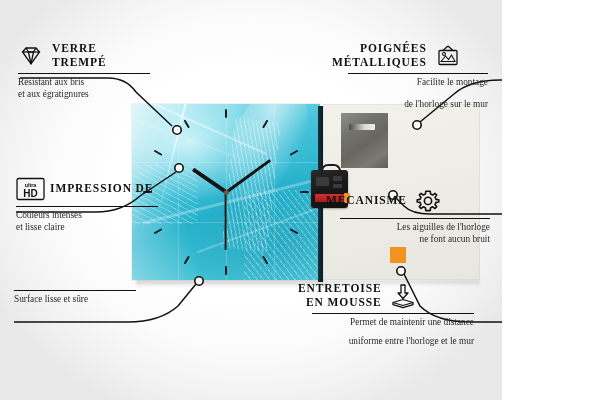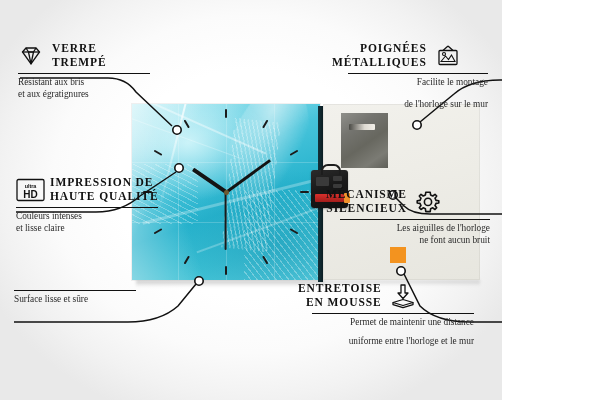--- a/index.html
+++ b/index.html
@@ -234,21 +234,20 @@
     <div class="feat-head">
       <span class="ico">
         <svg viewBox="0 0 30 26" width="30" height="26">
           <rect x="1" y="2.5" width="27" height="21" fill="none" stroke="#111" stroke-width="1.3" rx="1.5"></rect>
           <text x="14.5" y="11" font-family="Liberation Sans, sans-serif" font-size="5.4" font-weight="bold" fill="#111" text-anchor="middle">ultra</text>
           <text x="14.5" y="20.5" font-family="Liberation Sans, sans-serif" font-size="10" font-weight="bold" fill="#111" text-anchor="middle">HD</text>
         </svg>
       </span>
       <span>
         <span class="feat-title" style="display:block">IMPRESSION DE</span>
-        <span class="feat-title" style="display:block">HAUTE QUALITÉ</span>
       </span>
     </div>
     <div class="feat-rule" style="width:142px"></div>
     <div class="feat-sub">Couleurs intenses</div>
     <div class="feat-sub" style="margin-top:0">et lisse claire</div>
   </div>
 
   <div class="feature left" style="left:14px;top:286px;width:130px">
     <div class="feat-rule" style="width:122px"></div>
     <div class="feat-sub">Surface lisse et sûre</div>
@@ -271,21 +270,20 @@
     </div>
     <div class="feat-rule" style="width:140px;margin-left:auto"></div>
     <div class="feat-sub">Facilite le montage</div>
     <div class="feat-sub" style="margin-top:10px">de l'horloge sur le mur</div>
   </div>
 
   <div class="feature right" style="right:12px;top:188px;width:164px">
     <div class="feat-head">
       <span style="text-align:right">
         <span class="feat-title" style="display:block">MÉCANISME</span>
-        <span class="feat-title" style="display:block">SILENCIEUX</span>
       </span>
       <span class="ico">
         <svg viewBox="0 0 26 26" width="26" height="26" fill="none" stroke="#111" stroke-width="1.6">
           <path d="M13 3.2 L15.2 3.2 L15.6 6 L17.8 7 L20 5.3 L21.7 7 L20 9.2 L21 11.4 L23.8 11.8 L23.8 14 L21 14.4
                    L20 16.6 L21.7 18.8 L20 20.5 L17.8 18.8 L15.6 19.8 L15.2 22.6 L13 22.6 L10.8 22.6 L10.4 19.8
                    L8.2 18.8 L6 20.5 L4.3 18.8 L6 16.6 L5 14.4 L2.2 14 L2.2 11.8 L5 11.4 L6 9.2 L4.3 7 L6 5.3
                    L8.2 7 L10.4 6 L10.8 3.2 Z" stroke-linejoin="round"></path>
           <circle cx="13" cy="12.9" r="3.6"></circle>
         </svg>
       </span>

